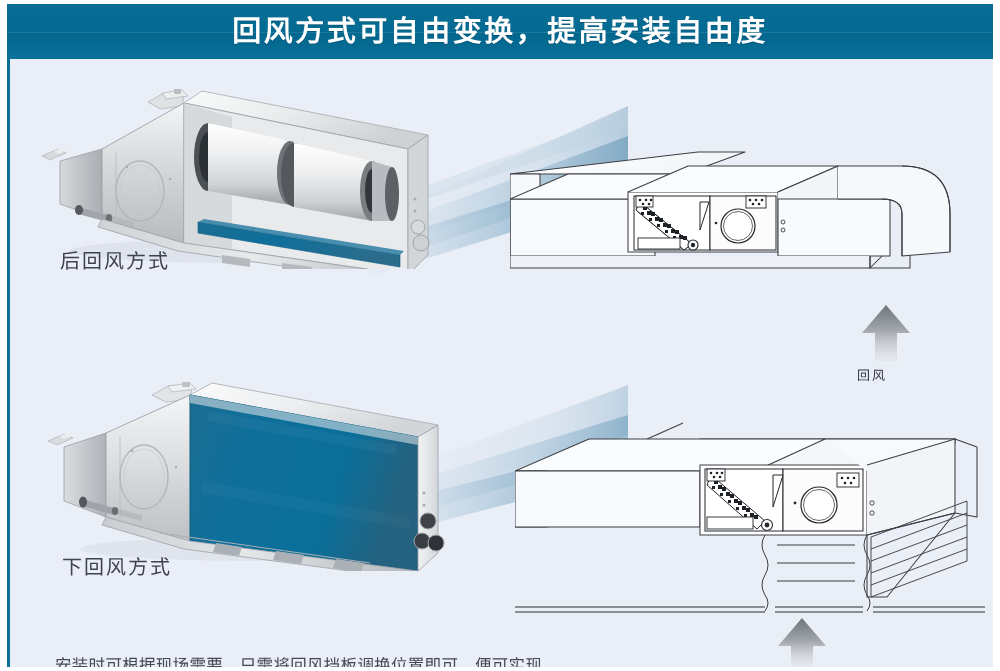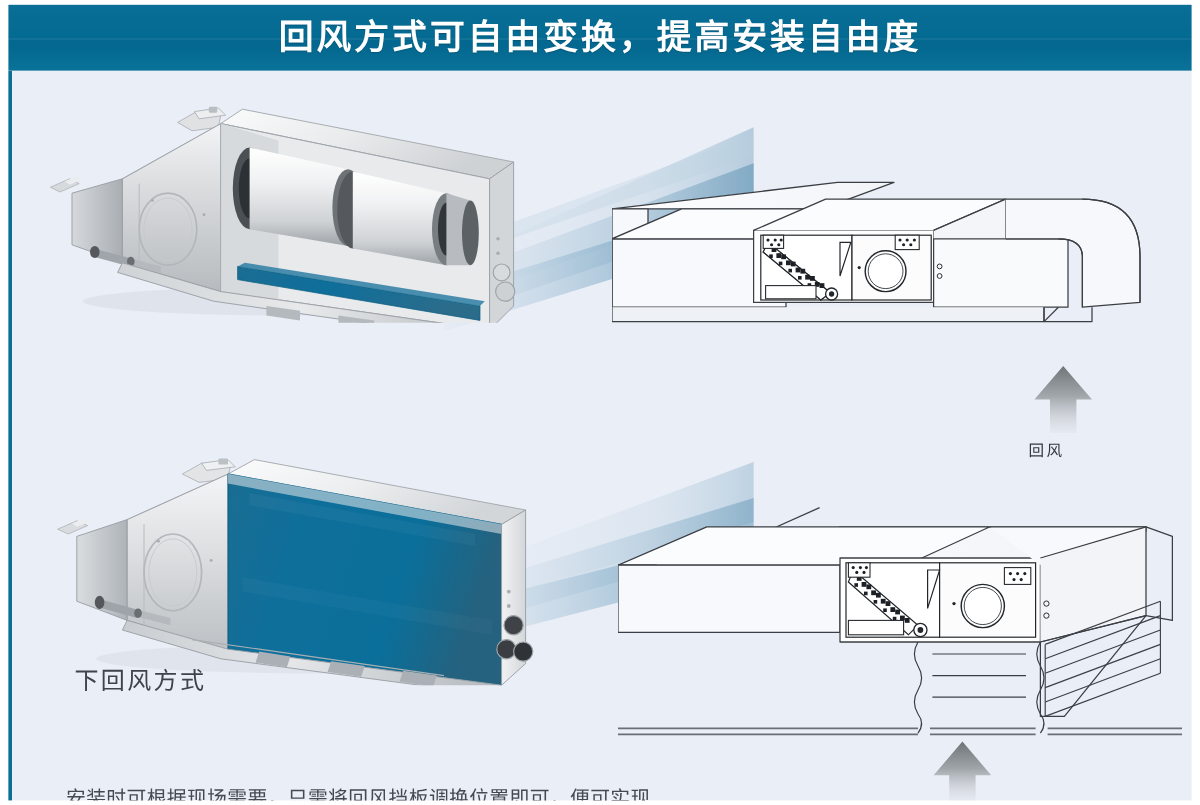--- a/index.html
+++ b/index.html
@@ -259,20 +259,21 @@
           <circle cx="383" cy="120" r="1.5" fill="#a8aeb3"></circle>
           <circle cx="383" cy="132" r="1.5" fill="#a8aeb3"></circle>
 
           <path d="M70,140 L152,164 L376,196 L370,204 L146,172 L66,148 Z" fill="url(#u1-bottom)" stroke="#9ba1a7" stroke-width="0.8"></path>
           <path d="M190,176 l28,4 l0,8 l-28,-4 Z" fill="#b4b9bd"></path>
           <path d="M250,184 l30,4 l0,8 l-30,-4 Z" fill="#b4b9bd"></path>
           <path d="M308,192 l30,4 l0,8 l-30,-4 Z" fill="#b4b9bd"></path>
         </svg>
       </div>
 
+      <div class="unit-label" style="left:50px; top:186px;">后回风方式</div>
 
       <div class="schematic" style="left:500px; top:85px;">
         <svg width="470" height="185" viewBox="0 0 470 185">
           <defs>
             <linearGradient id="s1-top" x1="0" y1="0" x2="1" y2="0">
               <stop offset="0" stop-color="#fdfdfe"></stop>
               <stop offset="1" stop-color="#f2f4f8"></stop>
             </linearGradient>
           </defs>
           <g fill="none" stroke="#3b3f44" stroke-width="1.05" stroke-linejoin="round">

